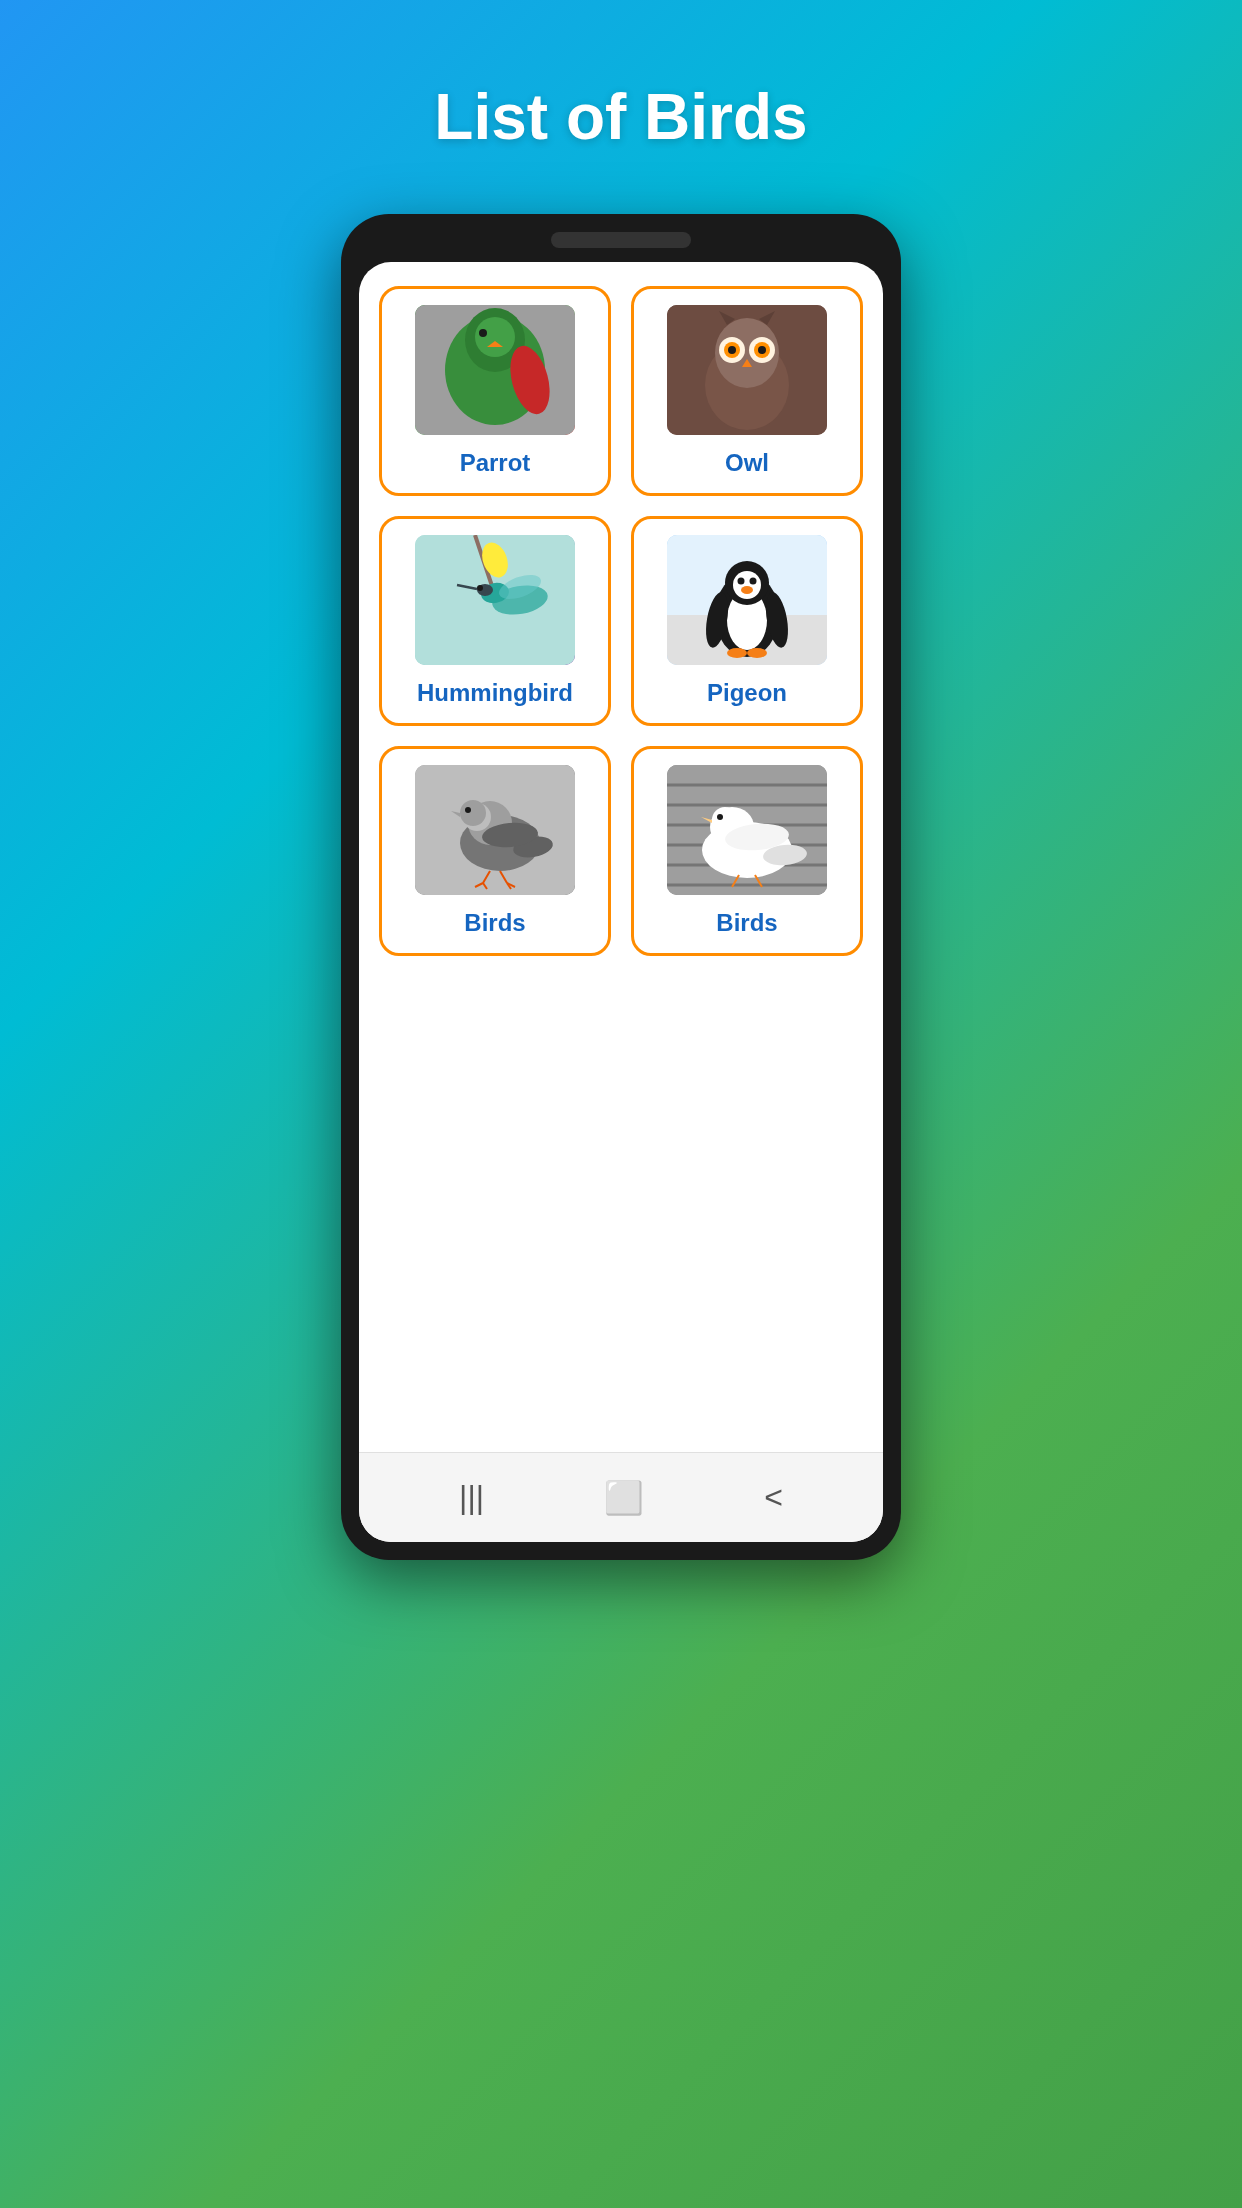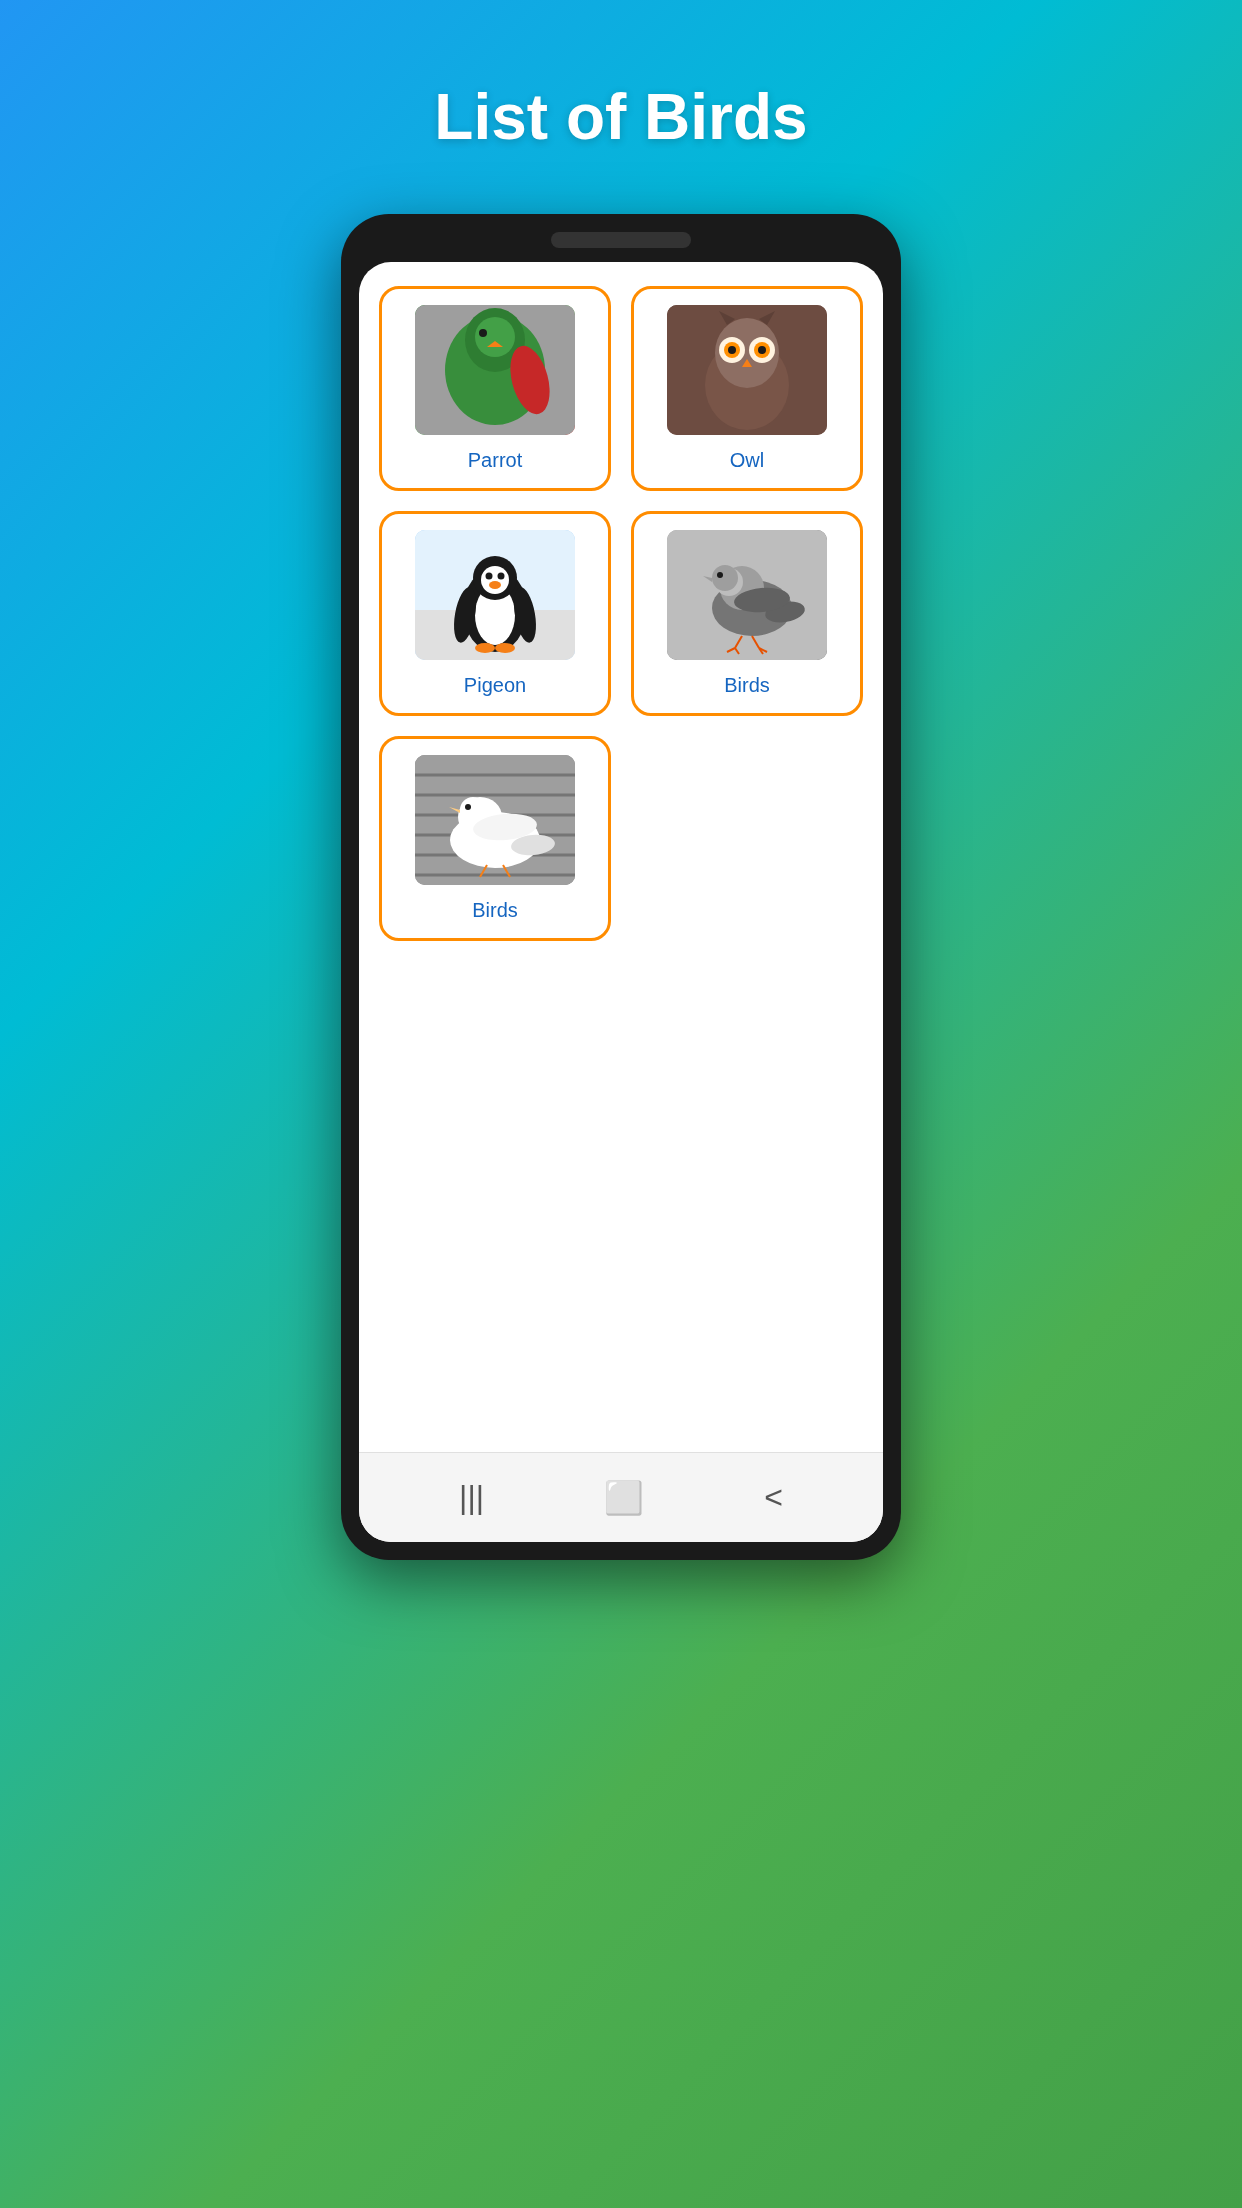--- a/index.html
+++ b/index.html
@@ -81,22 +81,22 @@
       margin-bottom: 14px;
       display: flex;
       align-items: center;
       justify-content: center;
       background: #e8e8e8;
       font-size: 60px;
     }
 
     .bird-name {
       color: #1565C0;
-      font-size: 20px;
-      font-weight: normal;
+      font-size: 24px;
+      font-weight: bold;
       text-align: center;
     }
 
     
     .parrot-img {
       background: linear-gradient(135deg, #2e7d32, #4caf50, #c62828);
       position: relative;
     }
     .owl-img {
       background: linear-gradient(135deg, #5d4037, #8d6e63, #795548);
@@ -173,20 +173,40 @@
       <circle cx="65" cy="45" r="4" fill="#1a1a1a"></circle>
       <circle cx="95" cy="45" r="4" fill="#1a1a1a"></circle>
       <polygon points="80,54 75,62 85,62" fill="#f57f17"></polygon>
       <polygon points="60,20 52,6 68,14" fill="#5d4037"></polygon>
       <polygon points="100,20 108,6 92,14" fill="#5d4037"></polygon>
     </svg>
             </div>
             <span class="bird-name">Owl</span>
           </div>
           <div class="bird-card">
+            <div class="bird-image hummingbird-img">
+              <svg viewBox="0 0 160 130" xmlns="http://www.w3.org/2000/svg">
+      <rect width="160" height="130" fill="#b2dfdb"></rect>
+
+      <line x1="60" y1="0" x2="80" y2="60" stroke="#8d6e63" stroke-width="4"></line>
+      <ellipse cx="80" cy="25" rx="12" ry="18" fill="#ffeb3b" transform="rotate(-20,80,25)"></ellipse>
+
+      <ellipse cx="105" cy="65" rx="28" ry="14" fill="#4db6ac" transform="rotate(-10,105,65)"></ellipse>
+      <ellipse cx="80" cy="58" rx="14" ry="10" fill="#26a69a" transform="rotate(-10,80,58)"></ellipse>
+      <ellipse cx="70" cy="55" rx="8" ry="6" fill="#37474f"></ellipse>
+      <circle cx="65" cy="53" r="3" fill="#1a1a1a"></circle>
+
+      <line x1="62" y1="54" x2="42" y2="50" stroke="#37474f" stroke-width="2.5"></line>
+
+      <ellipse cx="105" cy="52" rx="22" ry="10" fill="rgba(100,200,200,0.5)" transform="rotate(-20,105,52)"></ellipse>
+    </svg>
+            </div>
+            <span class="bird-name">Hummingbird</span>
+          </div>
+          <div class="bird-card">
             <div class="bird-image penguin-img">
               <svg viewBox="0 0 160 130" xmlns="http://www.w3.org/2000/svg">
       <rect width="160" height="130" fill="#bbdefb"></rect>
 
       <rect width="160" height="80" fill="#e3f2fd"></rect>
       <rect y="80" width="160" height="50" fill="#e0e0e0"></rect>
 
       <ellipse cx="80" cy="80" rx="32" ry="42" fill="#1a1a1a"></ellipse>
       <ellipse cx="80" cy="85" rx="20" ry="30" fill="white"></ellipse>
       <ellipse cx="80" cy="48" rx="22" ry="22" fill="#1a1a1a"></ellipse>

